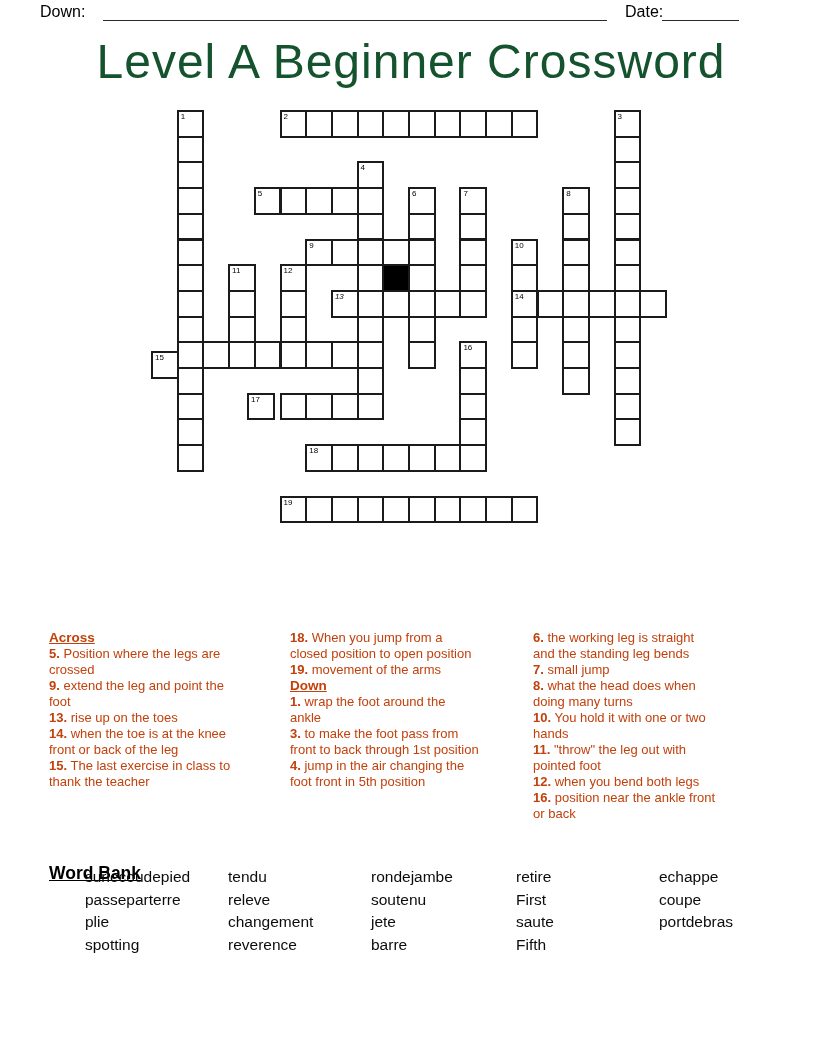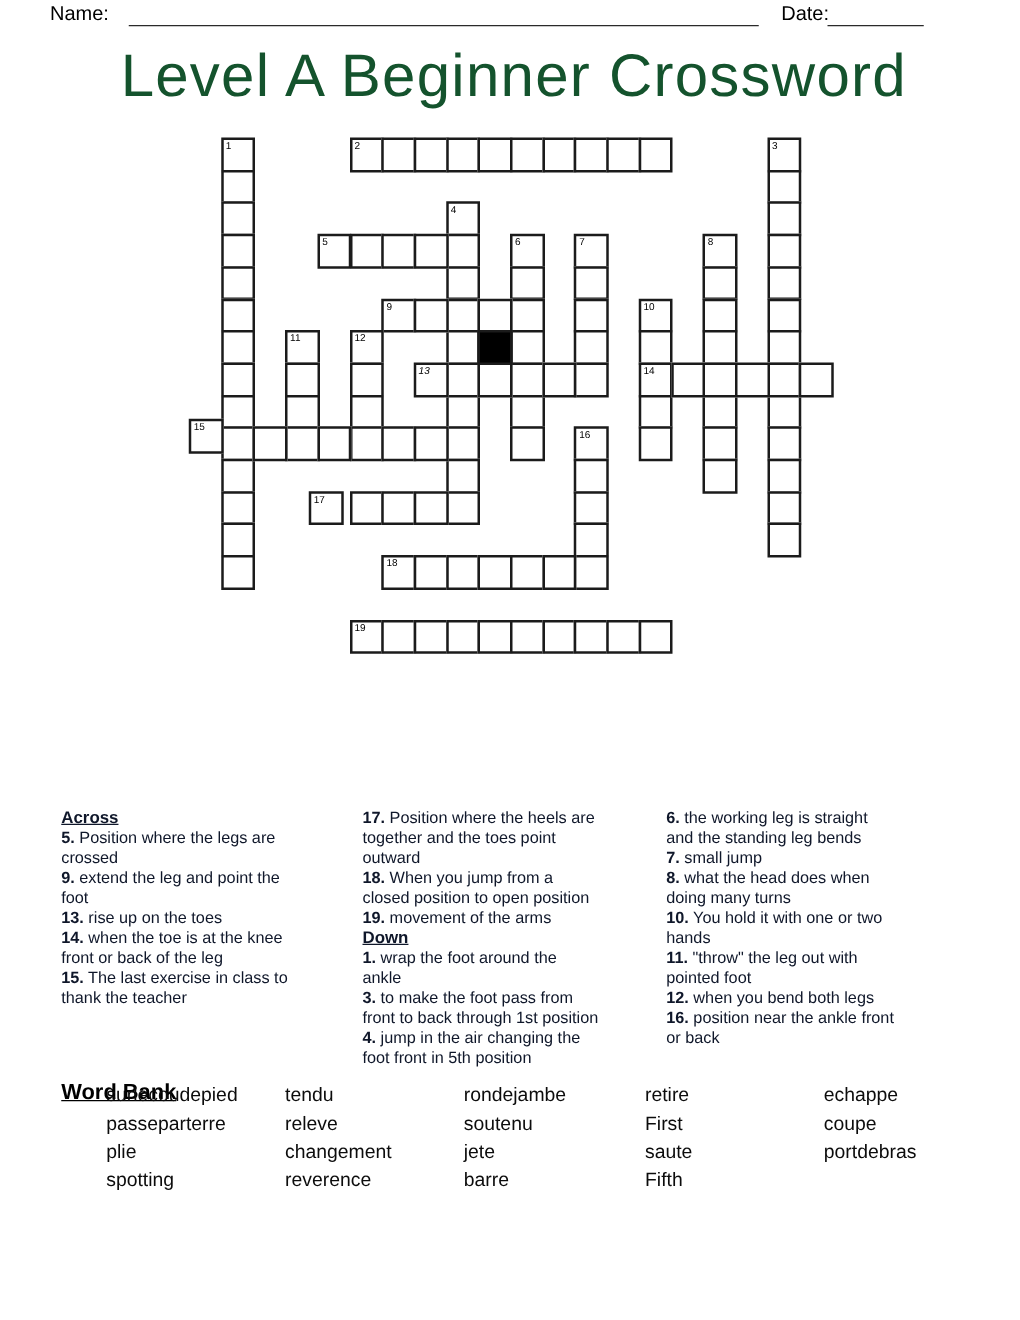--- a/index.html
+++ b/index.html
@@ -15,38 +15,38 @@
   
   .title{position:absolute;left:0;top:31px;width:816px;margin:3px;text-align:center;
          font-size:48px;font-weight:400;letter-spacing:1px;color:#14532d;}
   
   #grid{position:absolute;left:0;top:0;width:816px;height:560px;}
   .cell{position:absolute;box-sizing:border-box;width:27.7px;height:27.7px;
         border:2px solid #1b1b1b;background:#fff;}
   .cell.black{background:#000;}
   .cnum{position:absolute;top:0;left:2px;font-size:8px;line-height:10px;color:#000;}
   
-  .clue-col{position:absolute;top:646px;font-size:13px;line-height:16px;color:#0f172a;}
+  .clue-col{position:absolute;top:630px;font-size:13px;line-height:16px;color:#c2410c;}
   #clue-col-0{left:49px;width:240px;}
   #clue-col-1{left:290px;width:252px;}
   #clue-col-2{left:533px;width:252px;}
   .clue-h{font-weight:700;text-decoration:underline;font-size:13.5px;}
   .clue .n{font-weight:700;}
   .clue .t{white-space:pre-line;}
   
   .wb-heading{position:absolute;left:49px;top:843px;font-size:17.5px;font-weight:700;
               text-decoration:underline;color:#000;margin-top:20px;}
   .wb-col{position:absolute;top:866px;font-size:15.5px;line-height:22.7px;color:#0c0c0c;margin-left:36px;}
 </style>
 </head>
 <body>
 
 <div class="page">
 
-  <span class="hlabel name-label">Name:</span>
+  <span class="hlabel name-label">Down:</span>
   <div class="blank-line name-line"></div>
   <span class="hlabel date-label">Date:</span>
   <div class="blank-line date-line"></div>
 
   <h1 class="title">Level A Beginner Crossword</h1>
 
   <div id="grid">
       <div class="cell" style="left: 176.7px; top: 110px;">
         <span class="cnum">1</span>
       </div>
@@ -161,21 +161,21 @@
       <div class="cell" style="left: 279.5px; top: 315.6px;"></div>
       <div class="cell" style="left: 279.5px; top: 341.3px;"></div>
       <div class="cell" style="left: 330.9px; top: 289.9px; font-style: italic;">
         <span class="cnum">13</span>
       </div>
       <div class="cell" style="left: 382.3px; top: 289.9px;"></div>
       <div class="cell" style="left: 433.7px; top: 289.9px;"></div>
       <div class="cell" style="left: 536.5px; top: 289.9px;"></div>
       <div class="cell" style="left: 587.9px; top: 289.9px;"></div>
       <div class="cell" style="left: 639.3px; top: 289.9px;"></div>
-      <div class="cell" style="left: 151px; top: 335px;">
+      <div class="cell" style="left: 151px; top: 351px;">
         <span class="cnum">15</span>
       </div>
       <div class="cell" style="left: 202.4px; top: 341.3px;"></div>
       <div class="cell" style="left: 253.8px; top: 341.3px;"></div>
       <div class="cell" style="left: 305.2px; top: 341.3px;"></div>
       <div class="cell" style="left: 330.9px; top: 341.3px;"></div>
       <div class="cell" style="left: 459.4px; top: 341.3px;">
         <span class="cnum">16</span>
       </div>
       <div class="cell" style="left: 459.4px; top: 367px;"></div>
@@ -217,23 +217,20 @@
 crossed</span></div>
       <div class="clue"><span class="n">9.</span><span class="t"> extend the leg and point the
 foot</span></div>
       <div class="clue"><span class="n">13.</span><span class="t"> rise up on the toes</span></div>
       <div class="clue"><span class="n">14.</span><span class="t"> when the toe is at the knee
 front or back of the leg</span></div>
       <div class="clue"><span class="n">15.</span><span class="t"> The last exercise in class to
 thank the teacher</span></div>
     </div>
   <div id="clue-col-1" class="clue-col">
-      <div class="clue"><span class="n">17.</span><span class="t"> Position where the heels are
-together and the toes point
-outward</span></div>
       <div class="clue"><span class="n">18.</span><span class="t"> When you jump from a
 closed position to open position</span></div>
       <div class="clue"><span class="n">19.</span><span class="t"> movement of the arms</span></div>
       <div class="clue-h">Down</div>
       <div class="clue"><span class="n">1.</span><span class="t"> wrap the foot around the
 ankle</span></div>
       <div class="clue"><span class="n">3.</span><span class="t"> to make the foot pass from
 front to back through 1st position</span></div>
       <div class="clue"><span class="n">4.</span><span class="t"> jump in the air changing the
 foot front in 5th position</span></div>

